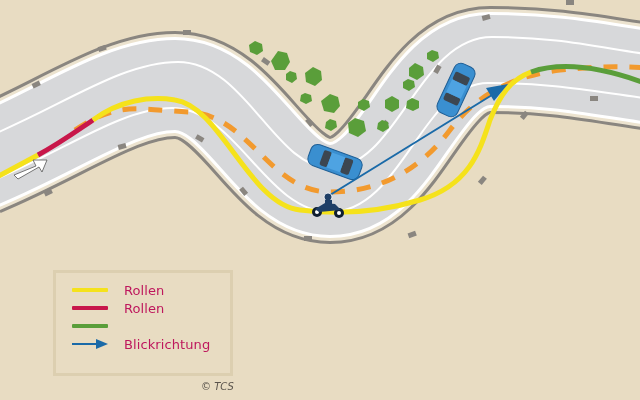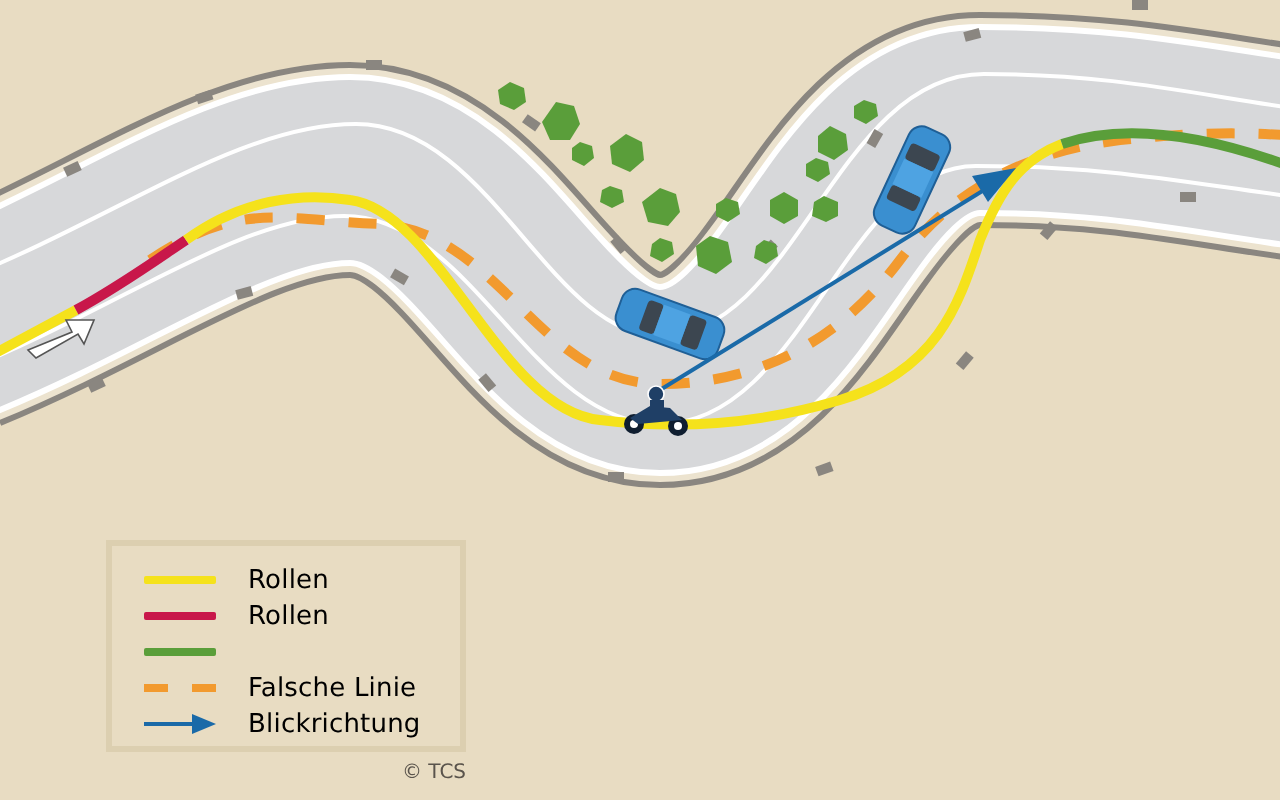--- a/index.html
+++ b/index.html
@@ -9,22 +9,22 @@
   .legend {
     position: absolute; left: 53px; top: 270px; width: 180px; height: 106px;
     border: 3px solid #dccfb0; background: #e8dcc2; box-sizing: border-box;
     padding: 8px 0 0 14px;
   }
   .legend-row { display: flex; align-items: center; height: 18px; }
   .swatch { width: 40px; height: 18px; position: relative; margin-right: 14px; flex: none; }
   .swatch .bar { position: absolute; left: 2px; right: 2px; top: 7px; height: 4px; border-radius: 1px; }
   .swatch .dash { position: absolute; top: 7px; height: 4px; width: 12px; }
   .swatch svg { position: absolute; left: 0; top: 0; }
-  .legend-label { font-size: 13px; color: #000000; letter-spacing: 0.1px; }
-  .copyright { position: absolute; left: 201px; top: 381px; font-size: 10px; color: #5a544c; }
+  .legend-label { font-size: 13px; color: #be185d; letter-spacing: 0.1px; }
+  .copyright { position: absolute; left: 201px; top: 381px; font-size: 10px; color: #5a544c; font-style: italic; }
 </style>
 </head>
 <body>
 
 <div class="stage">
 
   <svg class="scene" width="640" height="400" viewBox="0 0 640 400">
     <defs>
       <path id="center" d="M -20 163 C 60 130, 120 85, 175 85 C 240 85, 270 190, 330 190 C 400 190, 420 60, 490 60 C 560 60, 600 70, 660 78"></path>
     </defs>
@@ -134,27 +134,20 @@
         </div>
       <span class="legend-label">Rollen</span>
     </div>
     <div class="legend-row">
       <div class="swatch">
           <div class="bar" style="background:#5a9e3a"></div>
         </div>
     </div>
     <div class="legend-row">
       <div class="swatch">
-        <div class="dash" style="left:2px;background:#f29a2e"></div>
-        <div class="dash" style="left:26px;background:#f29a2e"></div>
-      </div>
-      <span class="legend-label">Falsche Linie</span>
-    </div>
-    <div class="legend-row">
-      <div class="swatch">
         <svg width="40" height="18" viewBox="0 0 40 18">
           <line x1="2" y1="9" x2="28" y2="9" stroke="#1a6aa8" stroke-width="2"></line>
           <polygon points="38,9 26,4 26,14" fill="#1a6aa8"></polygon>
         </svg>
       </div>
       <span class="legend-label">Blickrichtung</span>
     </div>
   </div>
 
   <div class="copyright">© TCS</div>

